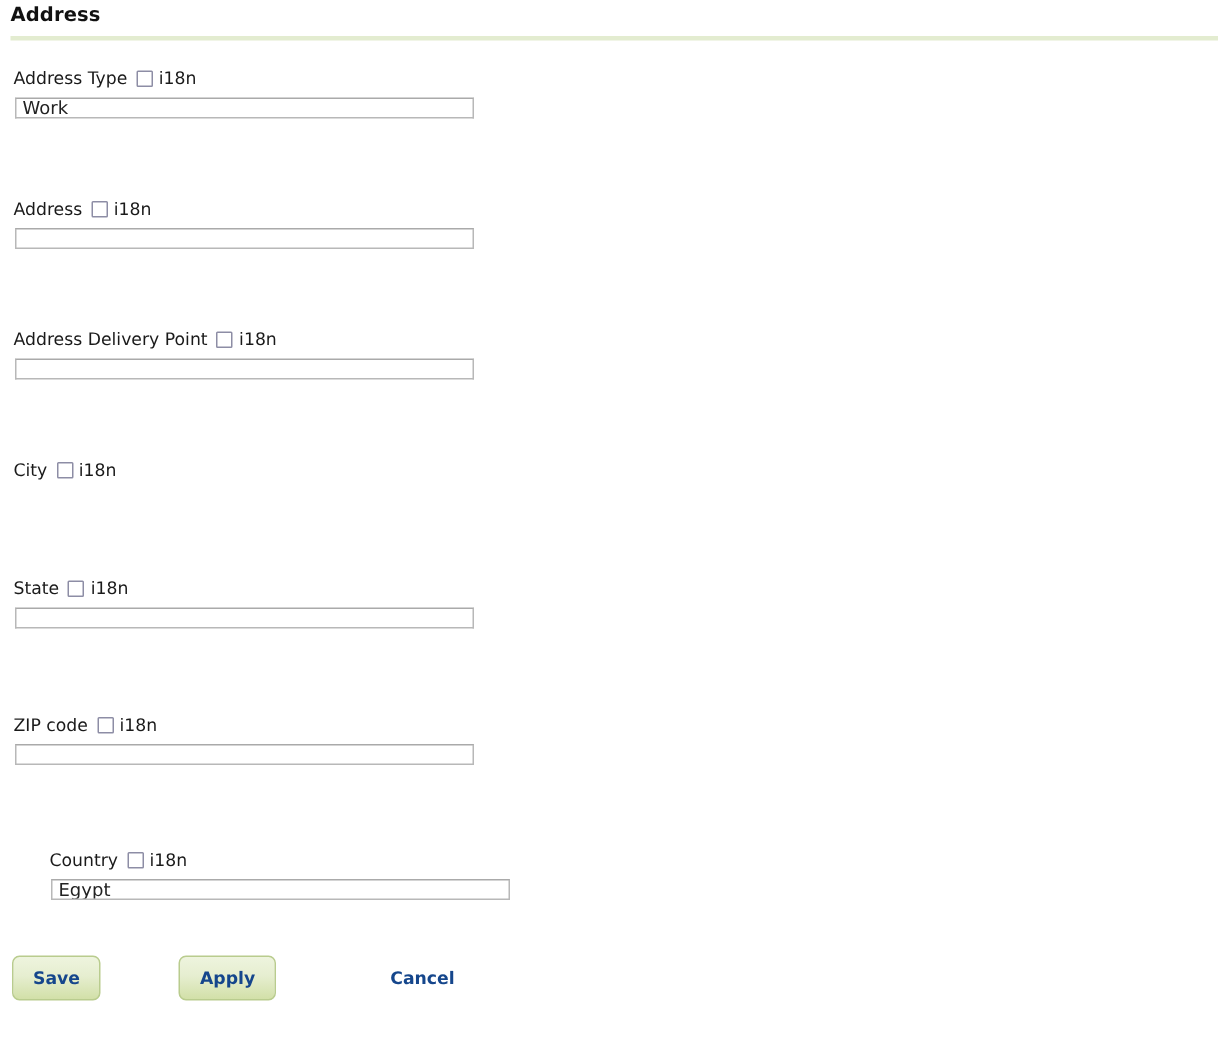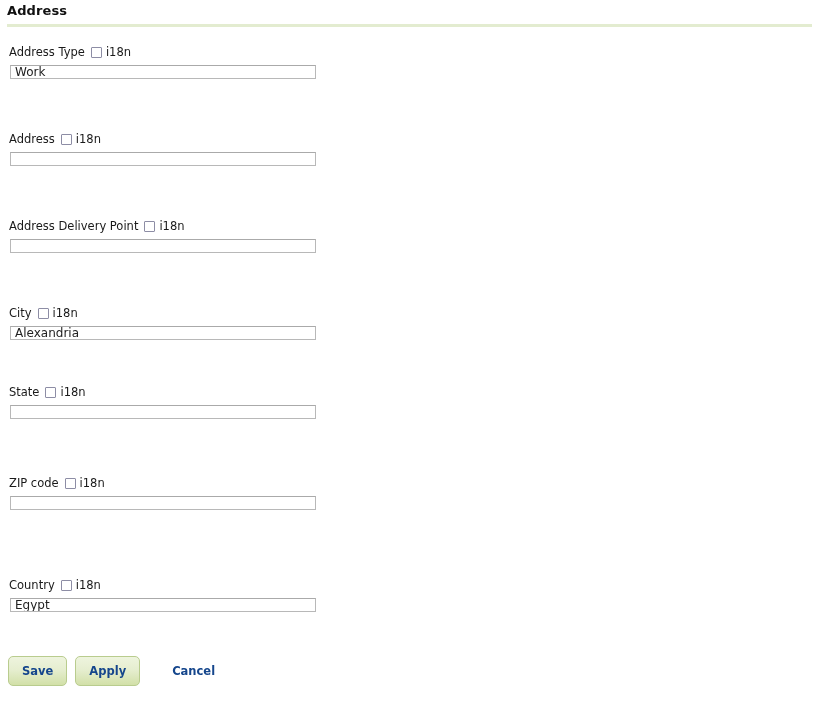--- a/index.html
+++ b/index.html
@@ -92,24 +92,25 @@
     line-height: 19px;
     outline: none;
     border-radius: 0;
   }
   .field-input::placeholder { color: #999999; }
 
   
   .actions {
     position: absolute;
     left: 0;
-    top: 656px;
+    top: 637px;
     display: flex;
     align-items: center;
     padding-left: 8px;
+    gap: 44px;
   }
   .btn {
     border: 1px solid #b9cc8e;
     border-radius: 5px;
     background: linear-gradient(to bottom, #eef4de 0%, #e6eed0 45%, #d2e0a8 100%);
     color: #15468c;
     font-family: "DejaVu Sans", sans-serif;
     font-size: 11.5px;
     font-weight: bold;
     height: 30px;
@@ -163,39 +164,38 @@
         <span class="i18n-label">i18n</span>
       </div>
       <input type="text" class="field-input" value="" style="">
     </div>
     <div class="field-group" style="top: 305px;">
       <div class="field-label-row">
         <span class="field-label">City</span>
         <span class="i18n-box" role="checkbox" aria-checked="false"></span>
         <span class="i18n-label">i18n</span>
       </div>
-      <input type="text" class="field-input" value="Alexandria" style="">
     </div>
     <div class="field-group" style="top: 384px;">
       <div class="field-label-row">
         <span class="field-label">State</span>
         <span class="i18n-box" role="checkbox" aria-checked="false"></span>
         <span class="i18n-label">i18n</span>
       </div>
       <input type="text" class="field-input" value="" style="">
     </div>
     <div class="field-group" style="top: 475px;">
       <div class="field-label-row">
         <span class="field-label">ZIP code</span>
         <span class="i18n-box" role="checkbox" aria-checked="false"></span>
         <span class="i18n-label">i18n</span>
       </div>
       <input type="text" class="field-input" value="" style="">
     </div>
-    <div class="field-group" style="top: 577px;">
+    <div class="field-group" style="top: 565px; margin-left: 24px;">
       <div class="field-label-row">
         <span class="field-label">Country</span>
         <span class="i18n-box" role="checkbox" aria-checked="false"></span>
         <span class="i18n-label">i18n</span>
       </div>
       <input type="text" class="field-input" value="Egypt" style="">
     </div>
   </div>
 
 <div class="actions">

